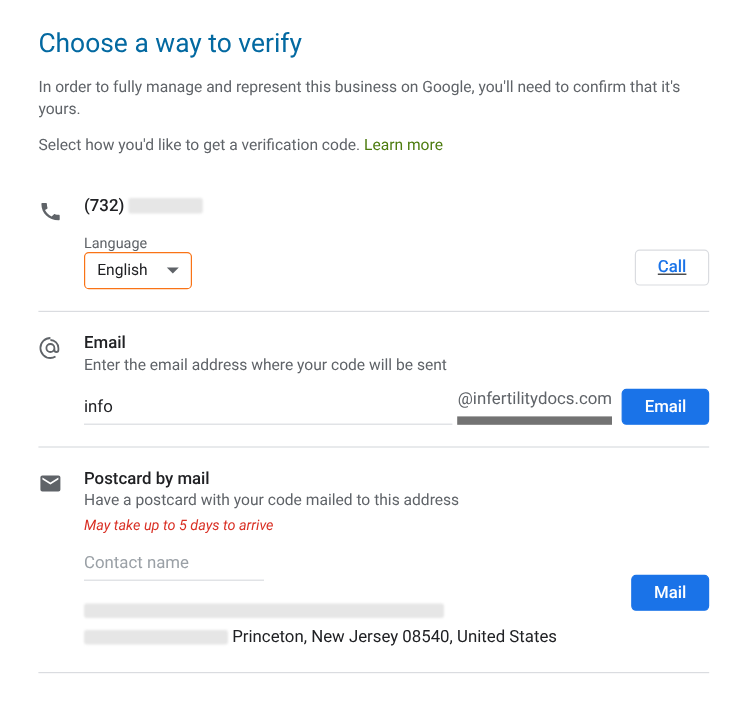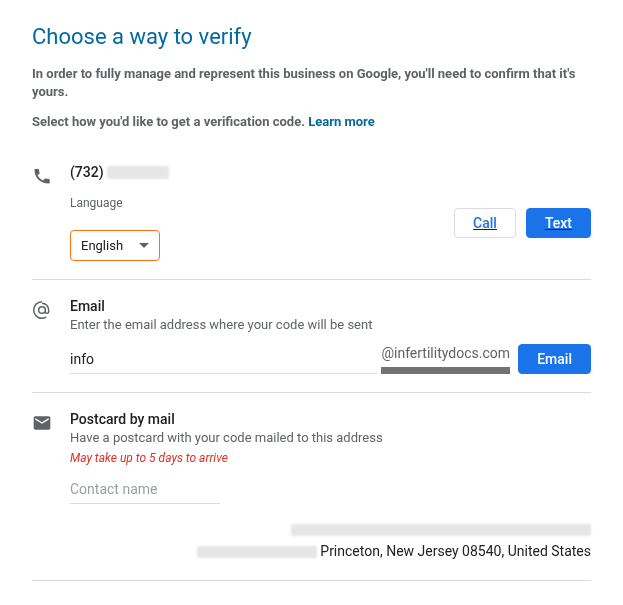--- a/index.html
+++ b/index.html
@@ -18,24 +18,23 @@
       font-size: 22px;
       font-weight: 400;
       color: #0369a1;
       margin-bottom: 16px;
     }
     .subtext {
       font-size: 13px;
       color: #5f6368;
       line-height: 1.4;
       margin-bottom: 12px;
-      font-weight: bold;
     }
     .link {
-      color: #0369a1;
+      color: #4d7c0f;
       text-decoration: none;
     }
     .section {
       border-top: 1px solid #dadce0;
       padding: 18px 0;
       display: flex;
       position: relative;
       gap: 14px;
     }
     .icon-col {
@@ -64,21 +63,21 @@
     .warning {
       font-size: 12px;
       color: #d93025;
       margin-top: 4px;
       font-style: italic;
     }
     .lang-label {
       font-size: 12px;
       color: #5f6368;
       margin-top: 16px;
-      margin-bottom: 20px;
+      margin-bottom: 0;
     }
     .select-box {
       border: 1px solid #f97316;
       border-radius: 4px;
       padding: 7px 28px 7px 10px;
       font-size: 13px;
       display: inline-flex;
       align-items: center;
       position: relative;
       min-width: 90px;
@@ -167,21 +166,20 @@
       background: #e6e6e6;
       border-radius: 2px;
       vertical-align: middle;
       filter: blur(1px);
     }
     .address-block {
       margin-top: 14px;
       font-size: 14px;
       color: #202124;
       line-height: 1.6;
-      text-align: right;
     }
   </style>
 </head>
 <body>
 
 <h1>Choose a way to verify</h1>
 <p class="subtext">In order to fully manage and represent this business on Google, you'll need to confirm that it's yours.</p>
 <p class="subtext">
   <span>Select how you'd like to get a verification code. </span><a href="#" class="link">Learn more</a>
 </p>
@@ -198,21 +196,20 @@
     <div class="method-title">
       <span>(732) </span><span class="redacted" style="width:62px;"></span>
     </div>
     <div class="lang-label">Language</div>
     <div class="select-box">
       <span>English</span>
     </div>
   </div>
   <div class="btn-row-top">
     <button class="btn btn-outline">Call</button>
-    <button class="btn btn-primary">Text</button>
   </div>
 </div>
 
 <div class="section">
   <div class="icon-col">
     <span>
       <svg width="20" height="20" viewBox="0 0 24 24">
           <path fill="none" stroke="#5f6368" stroke-width="1.8" d="M12 2C6.5 2 2 6.5 2 12s4.5 10 10 10c1.9 0 3.6-.5 5.1-1.4M12 8a4 4 0 100 8 4 4 0 000-8zm4 4v2c0 1.1.9 2 2 2s2-.9 2-2v-2c0-4.4-3.6-8-8-8"></path>
         </svg>
     </span>
@@ -243,19 +240,22 @@
     <div class="method-desc">Have a postcard with your code mailed to this address</div>
     <div class="warning">May take up to 5 days to arrive</div>
     <div class="contact-input-wrap">
       <input class="input-line" type="text" placeholder="Contact name" style="">
     </div>
     <div class="address-block">
       <div><span class="redacted" style="width:300px;height:12px;"></span></div>
       <div><span class="redacted" style="width:120px;height:12px;"></span> <span>Princeton, New Jersey 08540, United States</span></div>
     </div>
   </div>
+  <div class="btn-row" style="top:106px; transform:none;">
+    <button class="btn btn-primary">Mail</button>
+  </div>
 </div>
 
 <div class="section">
   
   
   
 </div>
 
 </body></html>

